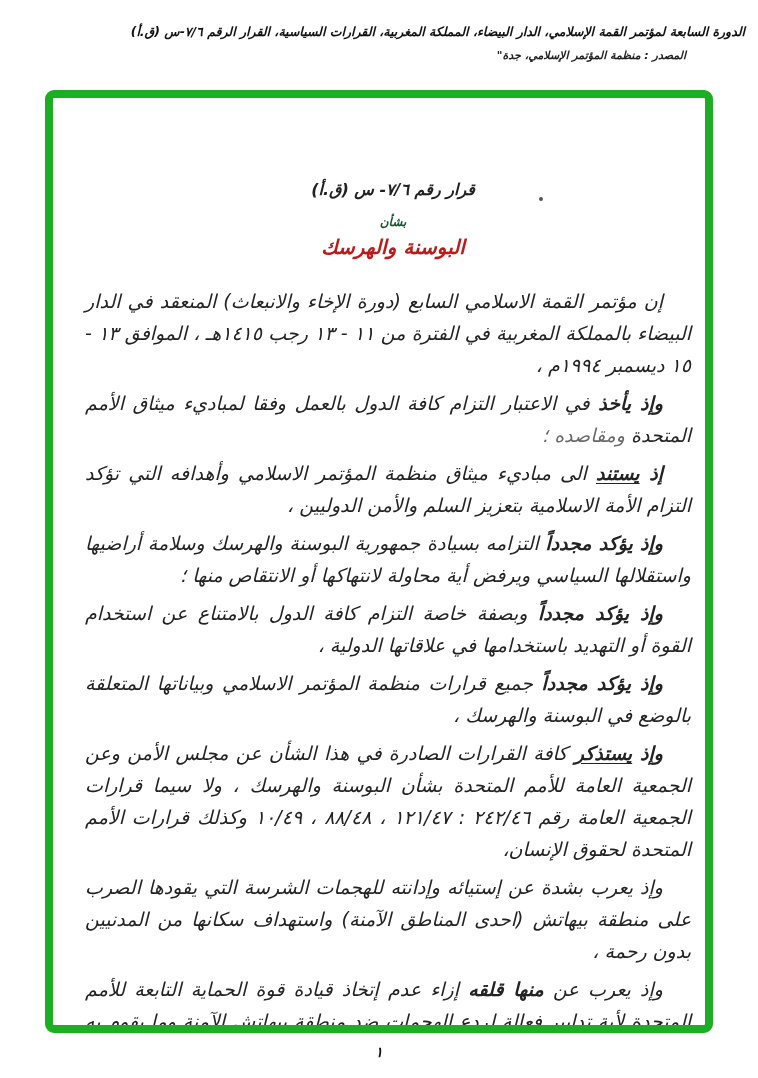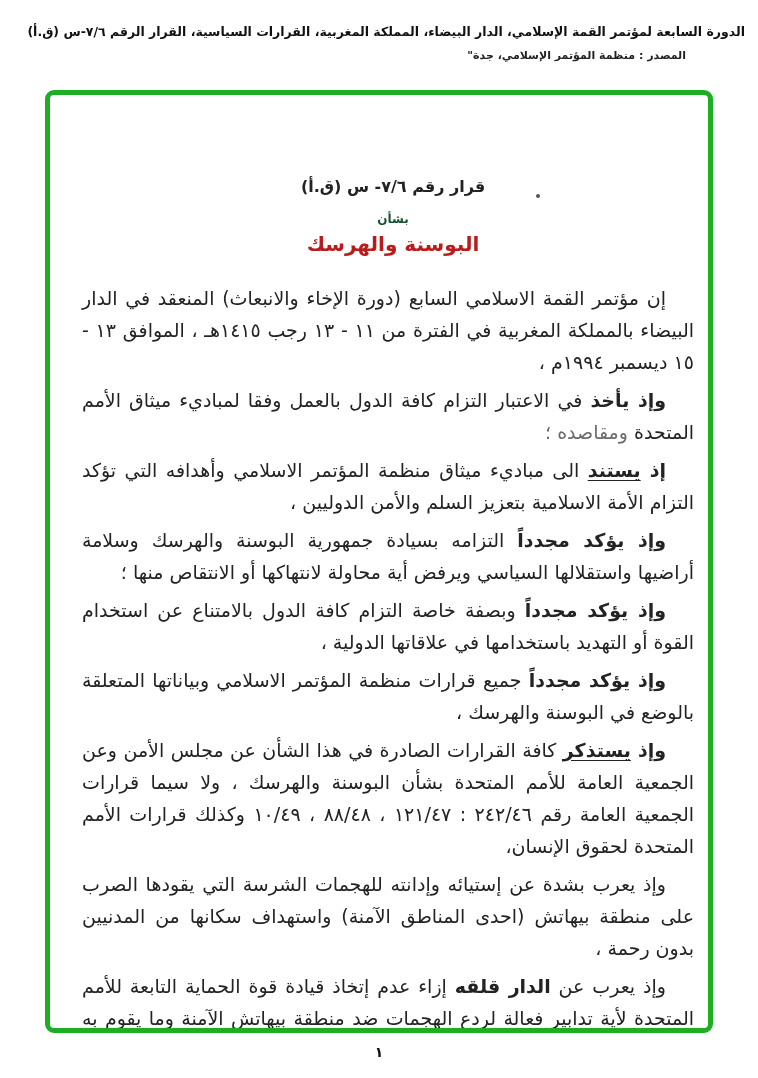--- a/index.html
+++ b/index.html
@@ -34,21 +34,21 @@
     font-size: 11px;
     font-weight: bold;
     color: #222;
   }
   .frame {
     position: absolute;
     top: 90px;
     right: 45px;
     width: 668px;
     height: 943px;
-    border: 5px solid #3b82f6;
+    border: 8px solid #3b82f6;
     border-radius: 9px;
     box-sizing: border-box;
     background: #ffffff;
     overflow: hidden;
   }
   .title-block {
     position: relative;
     right: -14px;
     margin-top: 82px;
     text-align: center;
@@ -103,21 +103,21 @@
     right: 0;
     text-align: center;
     font-size: 14px;
     font-weight: bold;
     color: #111;
   }
 </style>
 </head>
 <body>
 
-<div class="page" style="color: rgb(28, 28, 28);">
+<div class="page" style="color: rgb(28, 28, 28); font-style: italic;">
 
   <div class="doc-header">
     <div class="h1">الدورة السابعة لمؤتمر القمة الإسلامي، الدار البيضاء، المملكة المغربية، القرارات السياسية، القرار الرقم ٧/٦-س (ق.أ)</div>
     <div class="h2">المصدر :  منظمة المؤتمر الإسلامي، جدة"</div>
   </div>
 
   <div class="frame" style="border-color: rgb(28, 175, 36);">
 
     <span class="artifact-dot"></span>
 
@@ -129,20 +129,20 @@
 
     <div class="body-text" id="body-paragraphs">
         <p class="para"><span>إن مؤتمر القمة الاسلامي السابع (دورة الإخاء والانبعاث) المنعقد في الدار البيضاء بالمملكة المغربية في الفترة من ١١ - ١٣ رجب ١٤١٥هـ ، الموافق ١٣ - ١٥ ديسمبر ١٩٩٤م ،</span></p>
         <p class="para"><span class="b">وإذ يأخذ</span><span> في الاعتبار التزام كافة الدول بالعمل وفقا لمباديء ميثاق الأمم المتحدة </span><span class="faint">ومقاصده ؛</span></p>
         <p class="para"><span class="b">إذ </span><span class="bu">يستند</span><span> الى مباديء ميثاق منظمة المؤتمر الاسلامي وأهدافه التي تؤكد التزام الأمة الاسلامية بتعزيز السلم والأمن الدوليين ،</span></p>
         <p class="para"><span class="b">وإذ يؤكد مجدداً</span><span> التزامه بسيادة جمهورية البوسنة والهرسك وسلامة أراضيها واستقلالها السياسي ويرفض أية محاولة لانتهاكها أو الانتقاص منها ؛</span></p>
         <p class="para"><span class="b">وإذ يؤكد مجدداً</span><span> وبصفة خاصة التزام كافة الدول بالامتناع عن استخدام القوة أو التهديد باستخدامها في علاقاتها الدولية ،</span></p>
         <p class="para"><span class="b">وإذ يؤكد مجدداً</span><span> جميع قرارات منظمة المؤتمر الاسلامي وبياناتها المتعلقة بالوضع في البوسنة والهرسك ،</span></p>
         <p class="para"><span class="b">وإذ </span><span class="bu">يستذكر</span><span> كافة القرارات الصادرة في هذا الشأن عن مجلس الأمن وعن الجمعية العامة للأمم المتحدة بشأن البوسنة والهرسك ، ولا سيما قرارات الجمعية العامة رقم ٢٤٢/٤٦ : ١٢١/٤٧ ، ٨٨/٤٨ ، ١٠/٤٩ وكذلك قرارات الأمم المتحدة لحقوق الإنسان،</span></p>
         <p class="para"><span>وإذ يعرب بشدة عن إستيائه وإدانته للهجمات الشرسة التي يقودها الصرب على منطقة بيهاتش (احدى المناطق الآمنة) واستهداف سكانها من المدنيين بدون رحمة ،</span></p>
-        <p class="para"><span>وإذ يعرب عن </span><span class="b">الدار قلقه</span><span> إزاء عدم إتخاذ قيادة قوة الحماية التابعة للأمم المتحدة لأية تدابير فعالة لردع الهجمات ضد منطقة بيهاتش الآمنة وما يقوم به الصرب الكروات من</span></p>
+        <p class="para"><span>وإذ يعرب عن </span><span class="b">منها قلقه</span><span> إزاء عدم إتخاذ قيادة قوة الحماية التابعة للأمم المتحدة لأية تدابير فعالة لردع الهجمات ضد منطقة بيهاتش الآمنة وما يقوم به الصرب الكروات من</span></p>
       </div>
 
   </div>
 
   <div class="page-number">١</div>
 
 </div>
 
 </body></html>

